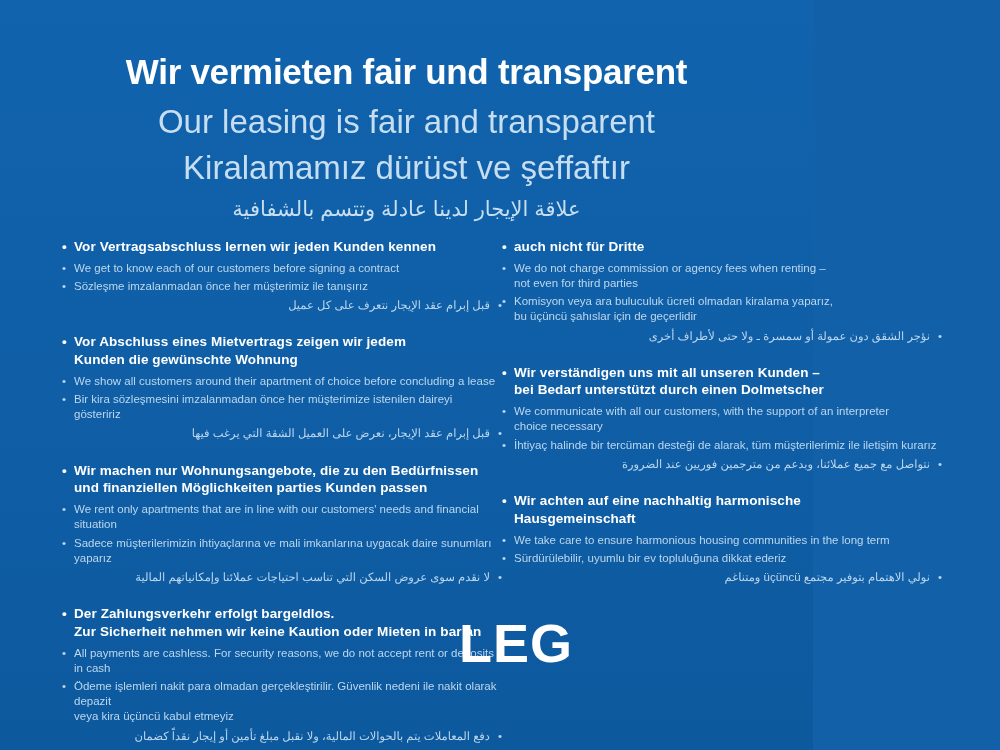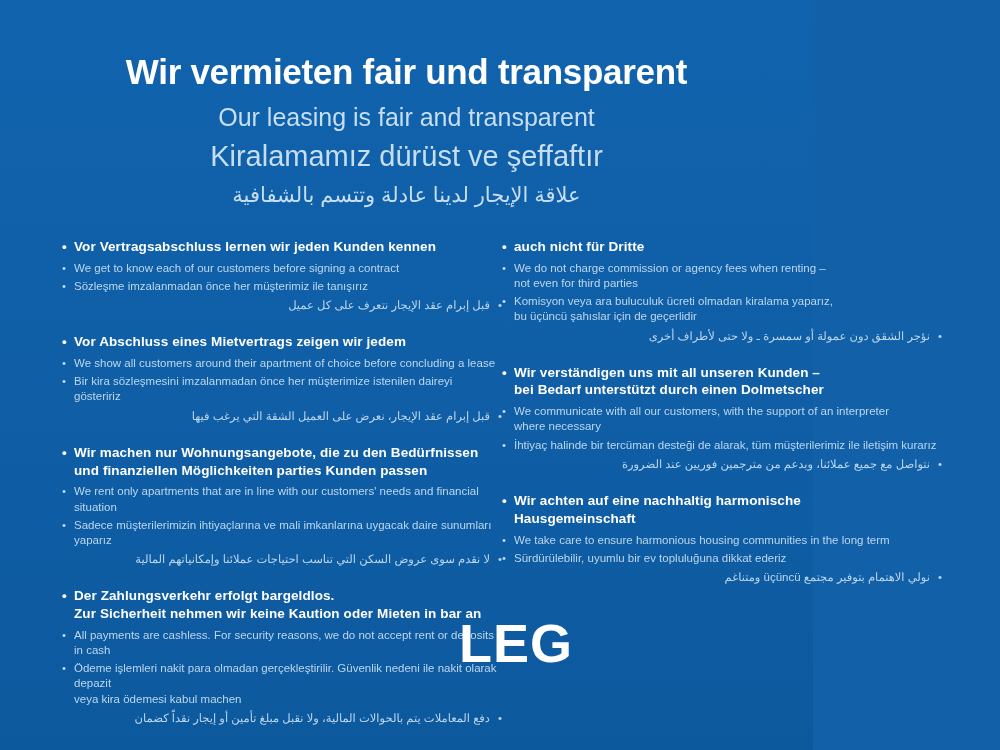--- a/index.html
+++ b/index.html
@@ -26,28 +26,28 @@
     padding-top: 52px;
   }
   .h-de {
     font-size: 35px;
     font-weight: bold;
     letter-spacing: -0.3px;
     line-height: 1.12;
     color: #ffffff;
   }
   .h-en {
-    font-size: 25px;
+    font-size: 33px;
     font-weight: normal;
     color: #c7def1;
     margin-top: 12px;
     line-height: 1.15;
   }
   .h-tr {
-    font-size: 29px;
+    font-size: 33px;
     font-weight: normal;
     color: #c7def1;
     margin-top: 8px;
     line-height: 1.15;
   }
   .h-ar {
     font-size: 21px;
     font-weight: normal;
     color: #c7def1;
     margin-top: 8px;
@@ -171,20 +171,21 @@
         <div class="line ar">
           <span class="bullet">•</span>
           <span>قبل إبرام عقد الإيجار نتعرف على كل عميل</span>
         </div>
       </div>
 
       <div class="block">
         <div class="line de">
           <span class="bullet">•</span>
           <span>Vor Abschluss eines Mietvertrags zeigen wir jedem</span>
+          <span class="sub">Kunden die gewünschte Wohnung</span>
         </div>
         <div class="line en">
           <span class="bullet">•</span>
           <span>We show all customers around their apartment of choice before concluding a lease</span>
           <span class="sub"></span>
         </div>
         <div class="line tr">
           <span class="bullet">•</span>
           <span>Bir kira sözleşmesini imzalanmadan önce her müşterimize istenilen daireyi gösteririz</span>
           <span class="sub"></span>
@@ -224,21 +225,21 @@
           <span class="sub">Zur Sicherheit nehmen wir keine Kaution oder Mieten in bar an</span>
         </div>
         <div class="line en">
           <span class="bullet">•</span>
           <span>All payments are cashless. For security reasons, we do not accept rent or deposits in cash</span>
           <span class="sub"></span>
         </div>
         <div class="line tr">
           <span class="bullet">•</span>
           <span>Ödeme işlemleri nakit para olmadan gerçekleştirilir. Güvenlik nedeni ile nakit olarak depazit</span>
-          <span class="sub">veya kira ödemesi kabul machen</span>
+          <span class="sub">veya kira üçüncü kabul etmeyiz</span>
         </div>
         <div class="line ar">
           <span class="bullet">•</span>
           <span>دفع المعاملات يتم بالحوالات المالية، ولا نقبل مبلغ تأمين أو إيجار نقداً كضمان</span>
         </div>
       </div>
 
     </div>
 
     <div class="col col-right">
@@ -266,21 +267,21 @@
 
       <div class="block">
         <div class="line de">
           <span class="bullet">•</span>
           <span>Wir verständigen uns mit all unseren Kunden –</span>
           <span class="sub">bei Bedarf unterstützt durch einen Dolmetscher</span>
         </div>
         <div class="line en">
           <span class="bullet">•</span>
           <span>We communicate with all our customers, with the support of an interpreter</span>
-          <span class="sub">where necessary</span>
+          <span class="sub">choice necessary</span>
         </div>
         <div class="line tr">
           <span class="bullet">•</span>
           <span>İhtiyaç halinde bir tercüman desteği de alarak, tüm müşterilerimiz ile iletişim kurarız</span>
           <span class="sub"></span>
         </div>
         <div class="line ar">
           <span class="bullet">•</span>
           <span>نتواصل مع جميع عملائنا، وبدعم من مترجمين فوريين عند الضرورة</span>
         </div>

